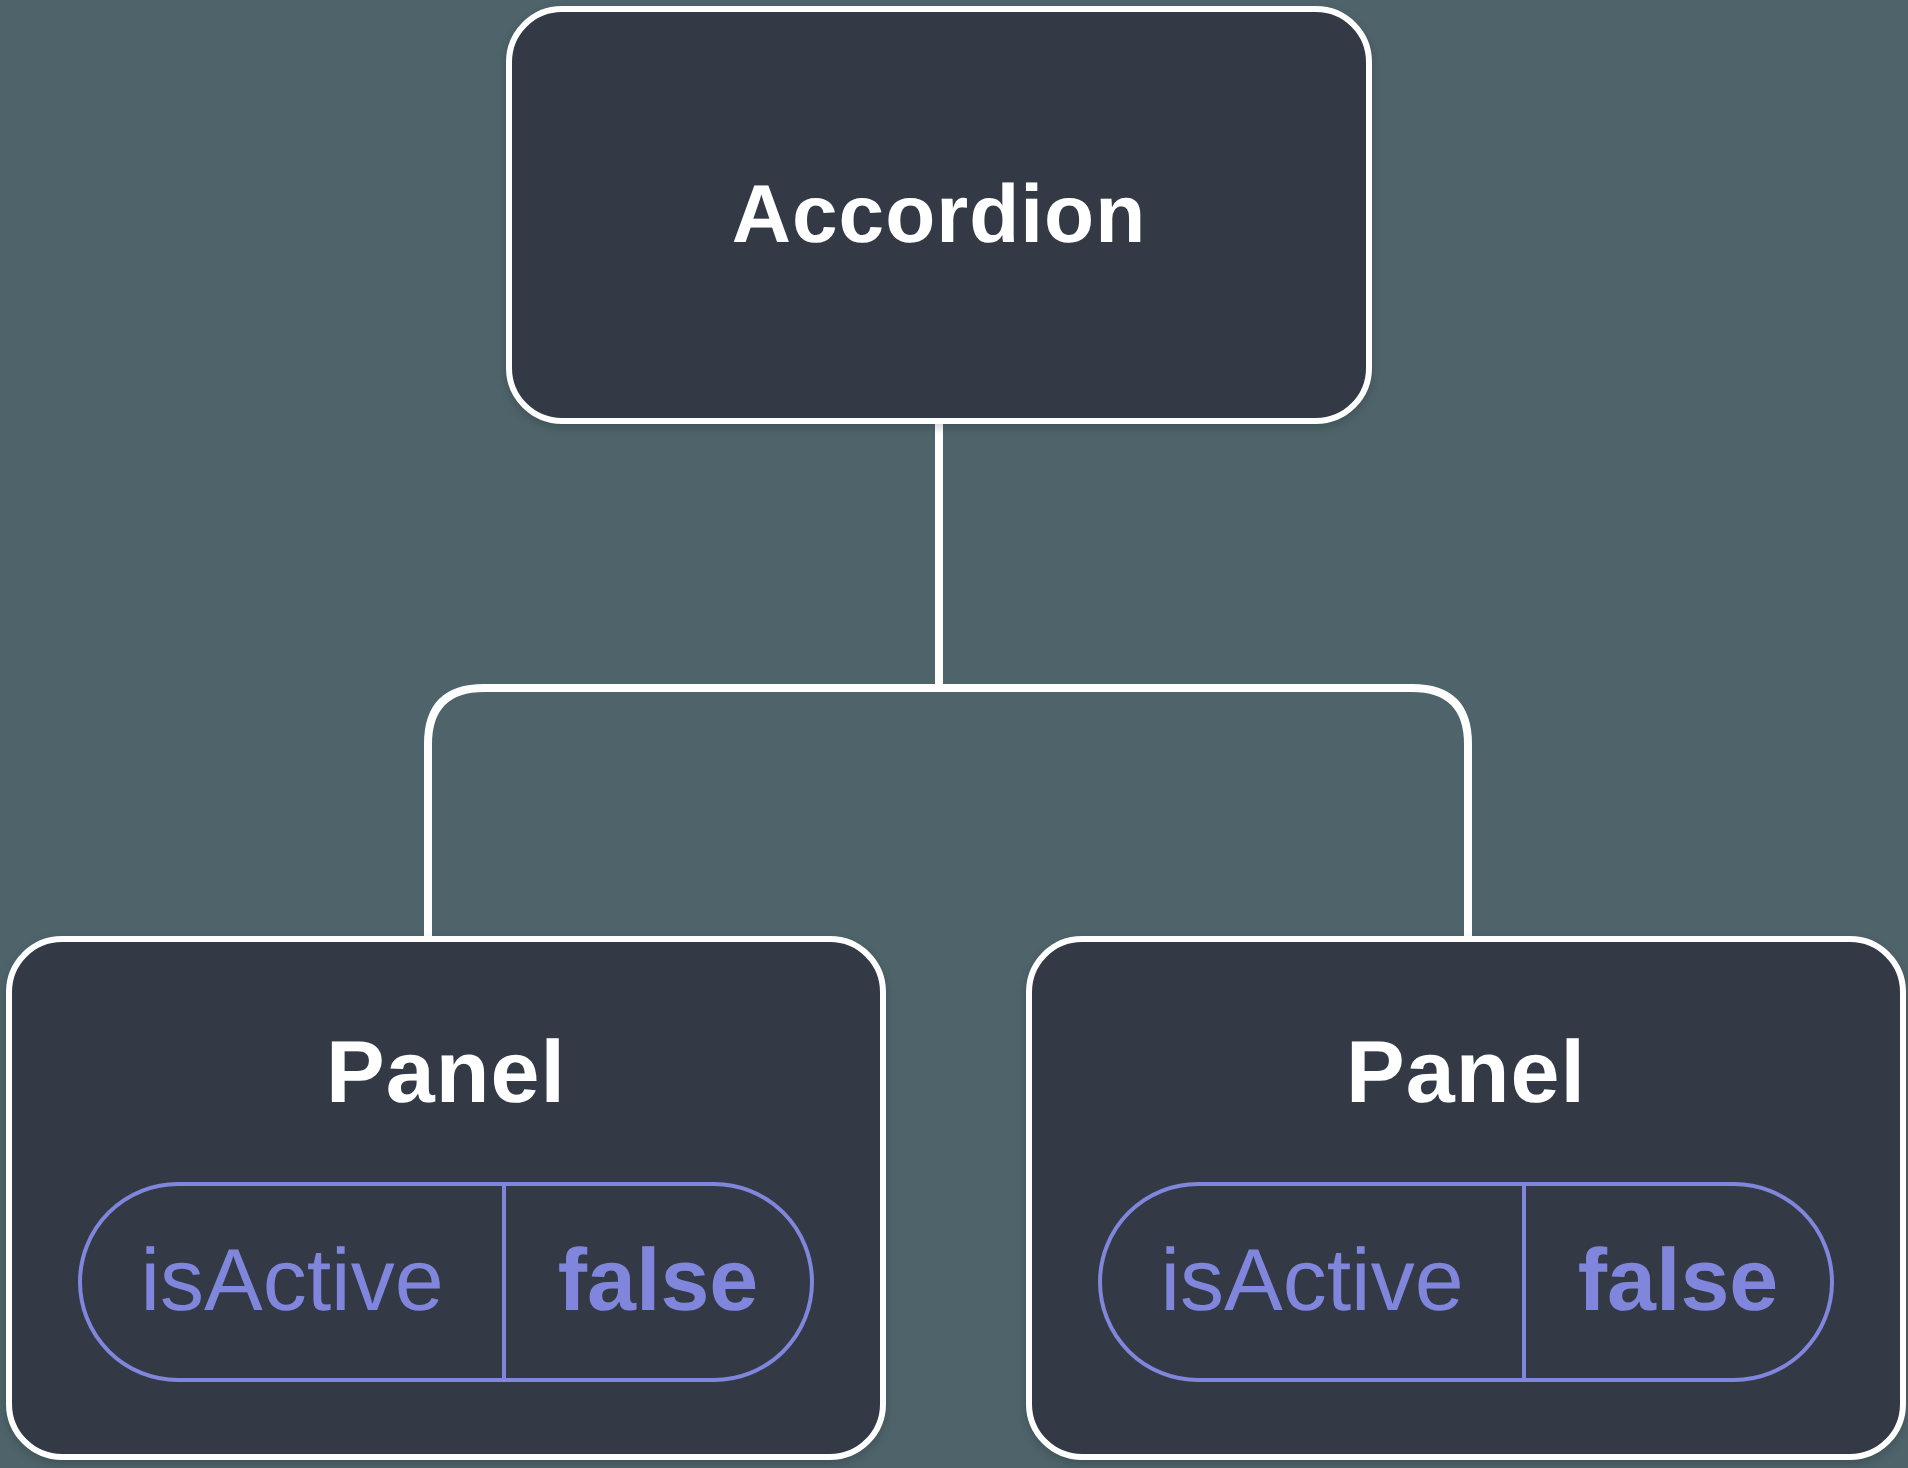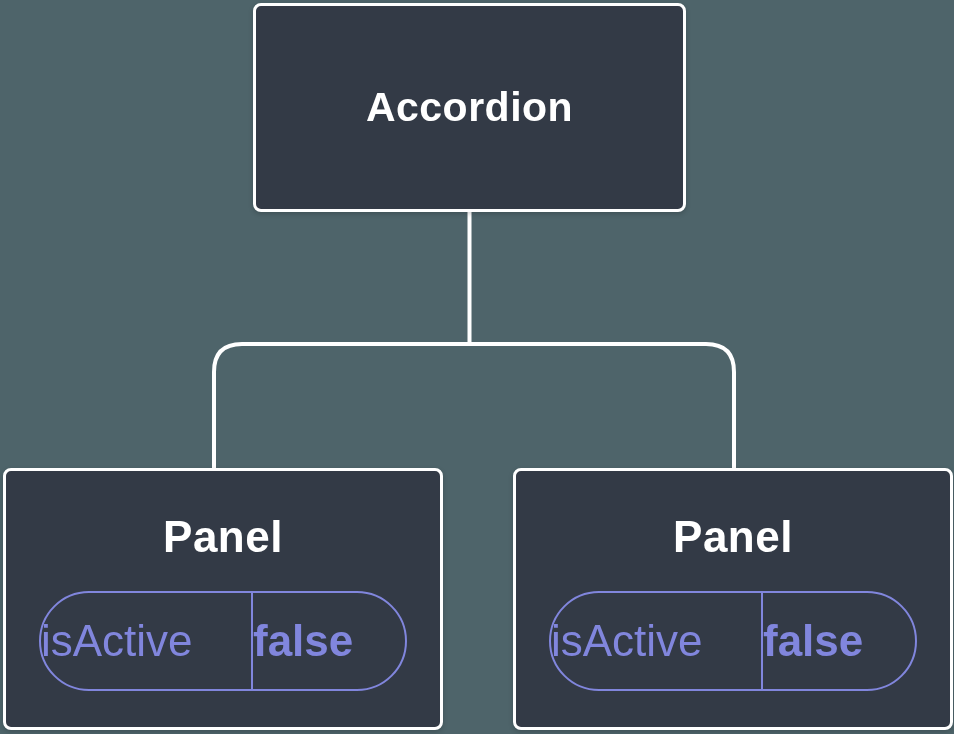--- a/index.html
+++ b/index.html
@@ -24,21 +24,21 @@
   }
   .connector-layer path{
     fill:none;
     stroke:var(--connector);
     stroke-width:4;
   }
   .node{
     position:absolute;
     background:var(--node-fill);
     border:3px solid var(--node-border);
-    border-radius:8px;
+    border-radius:28px;
     box-shadow:0 2px 5px rgba(0,0,0,0.18);
   }
   .root-node{
     left:253px;top:3px;width:433px;height:209px;
     display:flex;align-items:center;justify-content:center;
   }
   .root-label{
     color:var(--title-text);
     font-size:41px;
     font-weight:600;
@@ -60,21 +60,21 @@
   }
   .state-pill{
     margin-top:32px;
     width:368px;height:100px;
     border:2.5px solid var(--state-accent);
     border-radius:50px;
     display:flex;
     overflow:hidden;
   }
   .state-cell{
-    display:flex;align-items:center;
+    display:flex;align-items:center;justify-content:center;
     color:var(--state-accent);
     font-size:44px;
     font-weight:400;
   }
   .state-name-cell{
     width:212px;
     border-right:2.5px solid var(--state-accent);
   }
   .state-value-cell{flex:1;font-weight:bold;}
 </style>

